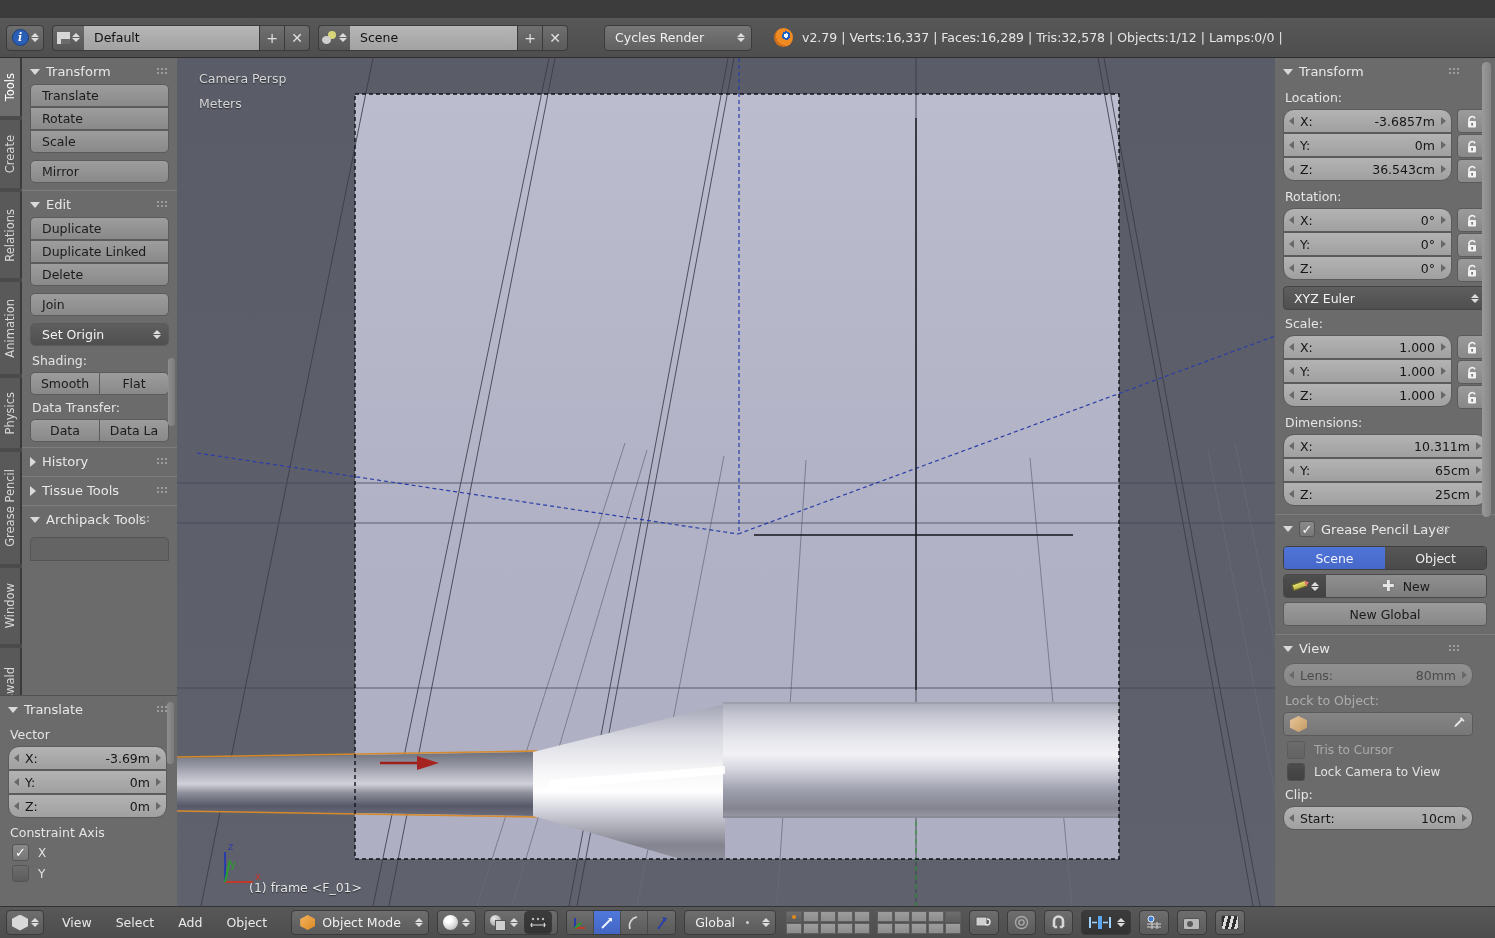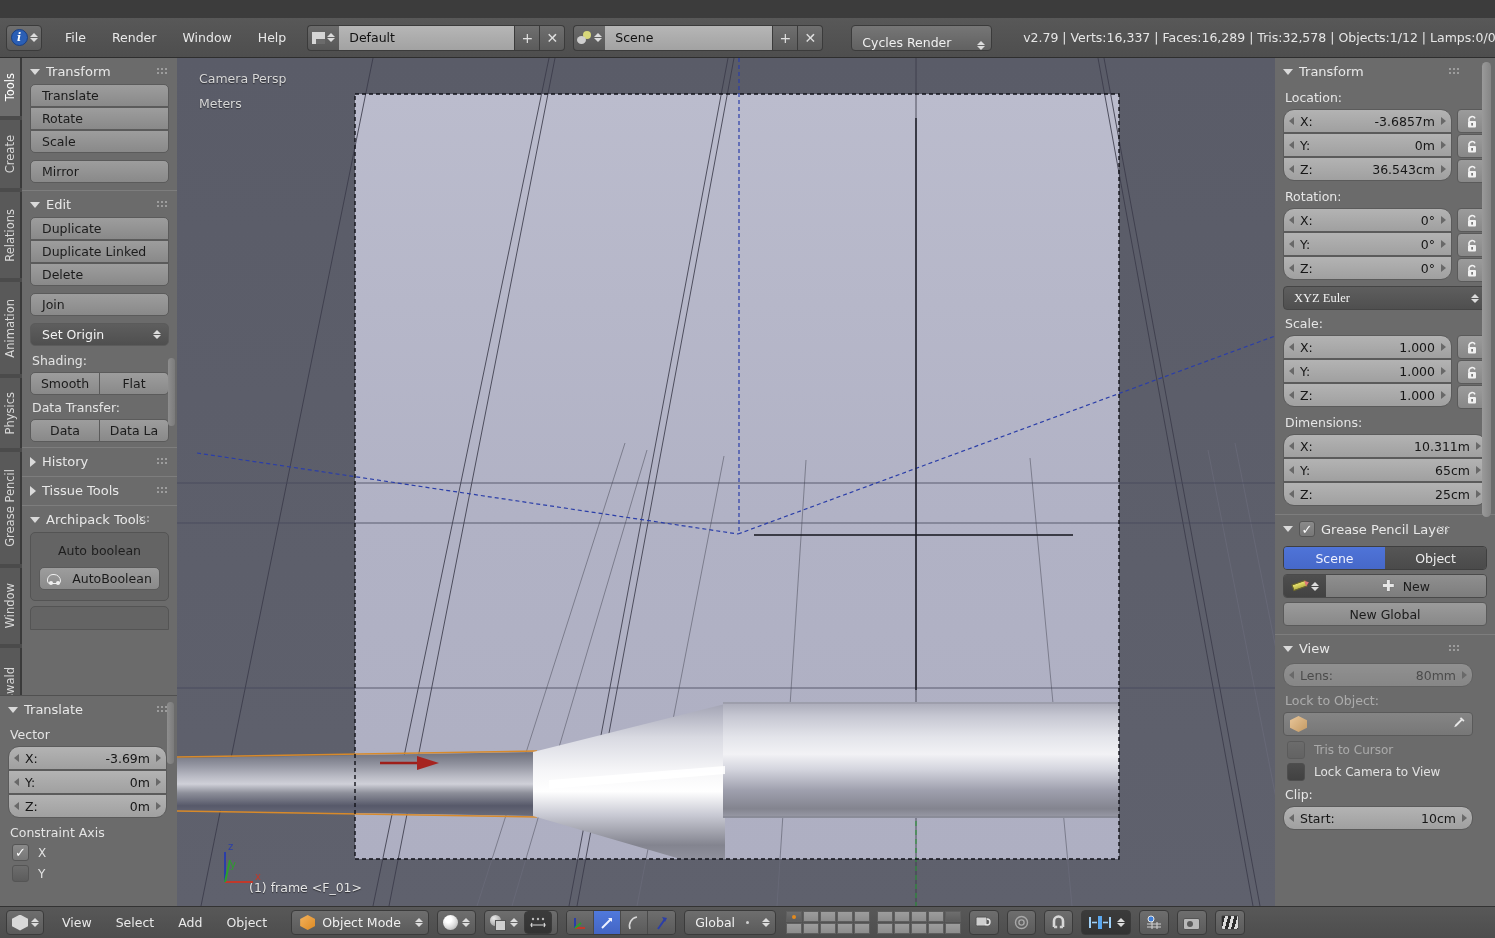--- a/index.html
+++ b/index.html
@@ -109,25 +109,25 @@
   .combo-plus, .combo-x {
     width:25px;height:26px;
     background: linear-gradient(#6f6f6f,#5b5b5b);
     border:1px solid #3b3b3b; border-left:none;
     display:flex;align-items:center;justify-content:center;
     color:#e0e0e0; font-size:14px;
   }
   .combo-x { border-radius:0 4px 4px 0; }
 
   .renderengine {
-    margin-left: 28px; height:26px; width:148px;
+    margin-left: 36px; height:26px; width:148px;
     border-radius:4px;
     background: linear-gradient(#767676,#616161);
     border:1px solid #3b3b3b;
-    display:flex;align-items:flex-end;
+    display:flex;align-items:center;
     padding: 0 6px 0 10px;
     color:#f0f0f0; font-size:12.5px;
     justify-content:space-between;
   }
   .statusbar-txt {
     margin-left: 22px; display:flex;align-items:center;gap:9px;
     color:#e6e6e6; font-size:12.5px; white-space:nowrap; overflow:hidden;
   }
   .blender-logo-md {
     width:19px;height:19px;border-radius:50%;
@@ -320,21 +320,20 @@
   }
   .lockbtn svg { display:block; }
   .rp-sub { margin: 6px 0 4px 10px; font-size:12.5px; color:#e6e6e6; }
   .select-dark {
     margin: 4px 8px 0 8px; height:24px; border-radius:4px;
     background: linear-gradient(#5e5e5e,#4f4f4f);
     border:1px solid #454545;
     color:#f2f2f2; font-size:12.5px;
     display:flex;align-items:center;justify-content:space-between;
     padding: 0 7px 0 10px;
-    font-family: Liberation Serif, serif;
   }
   .toggle2 {
     display:flex; margin: 4px 8px 4px 8px; height:24px;
     border-radius:4px; overflow:hidden; border:1px solid #3f3f3f;
   }
   .toggle2 div {
     flex:1; display:flex;align-items:center;justify-content:center;
     font-size:12.5px;
   }
   .toggle2 .on { background: linear-gradient(#4f74d8,#4668c9); color:#eef1ff; }
@@ -528,26 +527,20 @@
   <div class="topheader">
 
     <div class="hdr-icon-btn">
       <span class="info-circle">i</span>
       <span class="spin">
           <i class="u"></i>
           <i class="d"></i>
         </span>
     </div>
 
-    <div class="menu-strip">
-      <div class="menu-item">File</div>
-      <div class="menu-item">Render</div>
-      <div class="menu-item">Window</div>
-      <div class="menu-item">Help</div>
-    </div>
 
     <div class="combo-group">
       <div class="combo-ico">
         <span class="screen-glyph"></span>
         <span class="spin">
             <i class="u"></i>
             <i class="d"></i>
           </span>
       </div>
       <div class="combo-field">Default</div>
@@ -669,27 +662,20 @@
     <div class="panel-head">
       <span class="tri closed"></span>
       <span>Tissue Tools</span>
       <span class="grip"></span>
     </div>
     <div class="divline"></div>
     <div class="panel-head">
       <span class="tri"></span>
       <span>Archipack Tools</span>
       <span class="grip" style="margin-left:-14px"></span>
-    </div>
-    <div class="archi-box">
-      <div class="cap">Auto boolean</div>
-      <div class="archi-btn">
-        <span class="bool-ico"></span>
-        <span>AutoBoolean</span>
-      </div>
     </div>
     <div class="archi-box-stub"></div>
 
     <div class="panel-scroll"></div>
   </div>
 
   <div class="oppanel">
     <div class="panel-head">
       <span class="tri"></span>
       <span>Translate</span>

